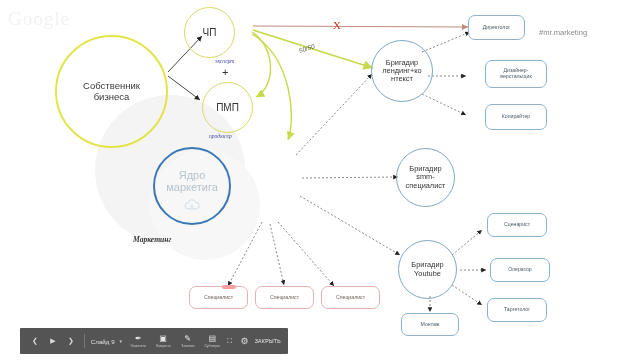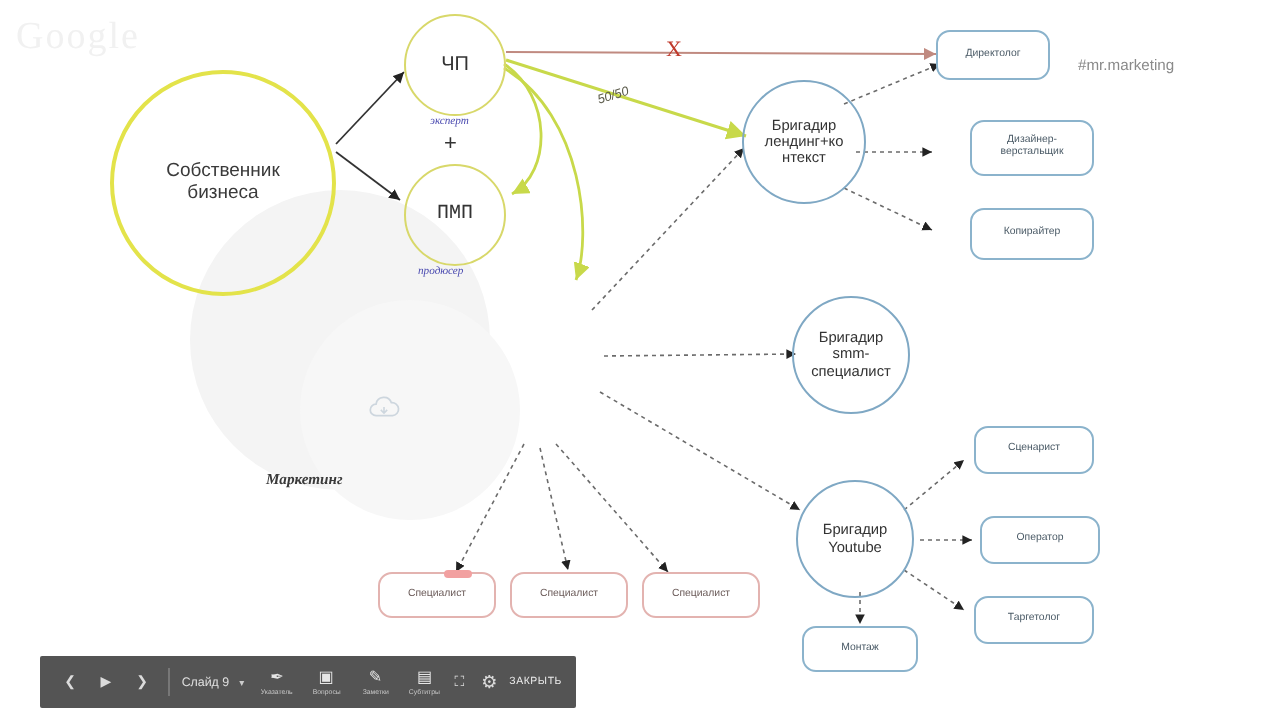--- a/index.html
+++ b/index.html
@@ -137,36 +137,40 @@
     <path d="M262,222 L228,286" stroke="#6b6b6b" stroke-width="0.8" fill="none" stroke-dasharray="2,2" marker-end="url(#arrBlack)"></path>
     <path d="M270,224 L284,285" stroke="#6b6b6b" stroke-width="0.8" fill="none" stroke-dasharray="2,2" marker-end="url(#arrBlack)"></path>
     <path d="M278,222 L334,286" stroke="#6b6b6b" stroke-width="0.8" fill="none" stroke-dasharray="2,2" marker-end="url(#arrBlack)"></path>
   </svg>
 
   <div class="circ c-owner" style="left:55px;top:35px;width:113px;height:113px;">
     <span class="txt" style="white-space: pre-line;">Собственник
 бизнеса</span>
   </div>
 
-  <div class="circ c-chp" style="left:202px;top:7px;width:51px;height:51px;">
+  <div class="circ c-chp" style="left:184px;top:7px;width:51px;height:51px;">
     <span class="txt">ЧП</span>
   </div>
   <div class="cap" style="left:215px;top:58px;">эксперт</div>
 
   <div class="plus" style="left:222px;top:66px;">+</div>
 
-  <div class="circ c-pmp" style="left:202px;top:82px;width:51px;height:51px;font-family:Liberation Mono, monospace;">
+  <div class="circ c-pmp" style="left:202px;top:82px;width:51px;height:51px;">
     <span class="txt">ПМП</span>
   </div>
   <div class="cap" style="left:209px;top:133px;">продюсер</div>
 
   <div class="lbl5050" style="left:299px;top:47px;">50/50</div>
 
   <div class="xmark" style="left:333px;top:19px;">X</div>
 
+  <div class="circ c-core" style="left:153px;top:147px;width:78px;height:78px;">
+    <span class="txt" style="position: relative; top: -5px; white-space: pre-line;">Ядро
+маркетига</span>
+  </div>
   <div class="cloud-ico" style="left:183px;top:197px;">
     <svg width="18" height="13" viewBox="0 0 24 18">
       <path d="M6.5,15 a4,4 0 0,1 0,-8 a5.5,5.5 0 0,1 10.6,-1 a3.8,3.8 0 0,1 0.9,9 z" fill="none" stroke="#cdd6de" stroke-width="1.2"></path>
       <path d="M12,9 L12,13 M9.8,11 L12,13.3 L14.2,11" fill="none" stroke="#cdd6de" stroke-width="1.1"></path>
     </svg>
   </div>
 
   <div class="cap-dark" style="left:133px;top:235px;font-weight:bold;">Маркетинг</div>
 
 

